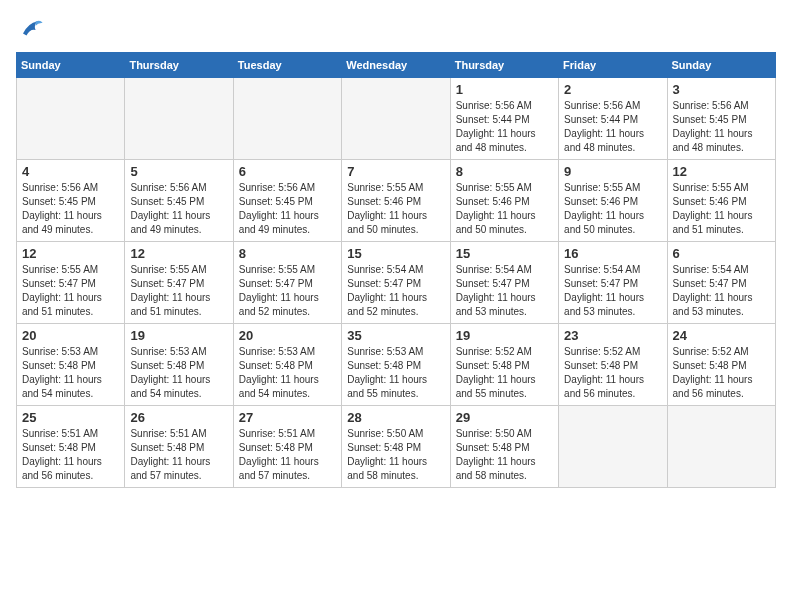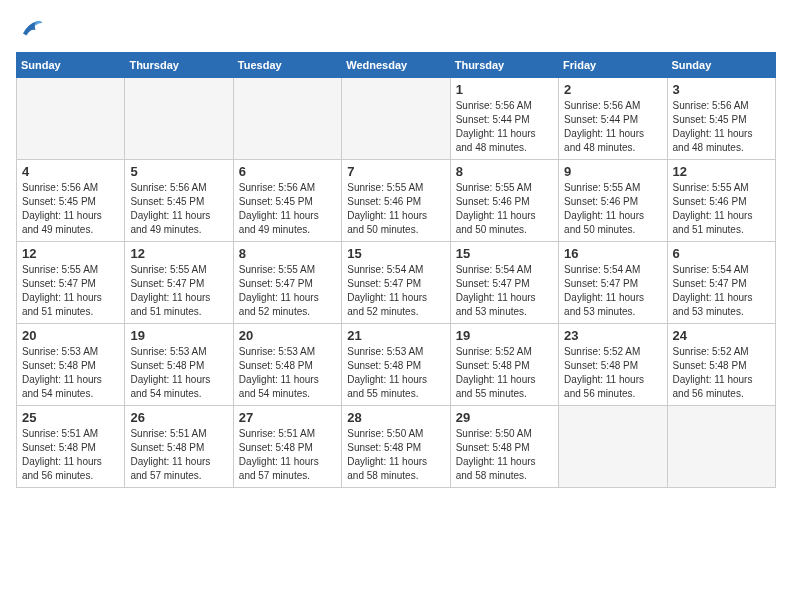--- a/index.html
+++ b/index.html
@@ -199,21 +199,21 @@
         </td>
         <td>
           <div class="day-num">19</div>
           <div class="cell-info">Sunrise: 5:53 AM<br>Sunset: 5:48 PM<br>Daylight: 11 hours and 54 minutes.</div>
         </td>
         <td>
           <div class="day-num">20</div>
           <div class="cell-info">Sunrise: 5:53 AM<br>Sunset: 5:48 PM<br>Daylight: 11 hours and 54 minutes.</div>
         </td>
         <td>
-          <div class="day-num">21</div>
+          <div class="day-num">35</div>
           <div class="cell-info">Sunrise: 5:53 AM<br>Sunset: 5:48 PM<br>Daylight: 11 hours and 55 minutes.</div>
         </td>
         <td>
           <div class="day-num">19</div>
           <div class="cell-info">Sunrise: 5:52 AM<br>Sunset: 5:48 PM<br>Daylight: 11 hours and 55 minutes.</div>
         </td>
         <td>
           <div class="day-num">23</div>
           <div class="cell-info">Sunrise: 5:52 AM<br>Sunset: 5:48 PM<br>Daylight: 11 hours and 56 minutes.</div>
         </td>

